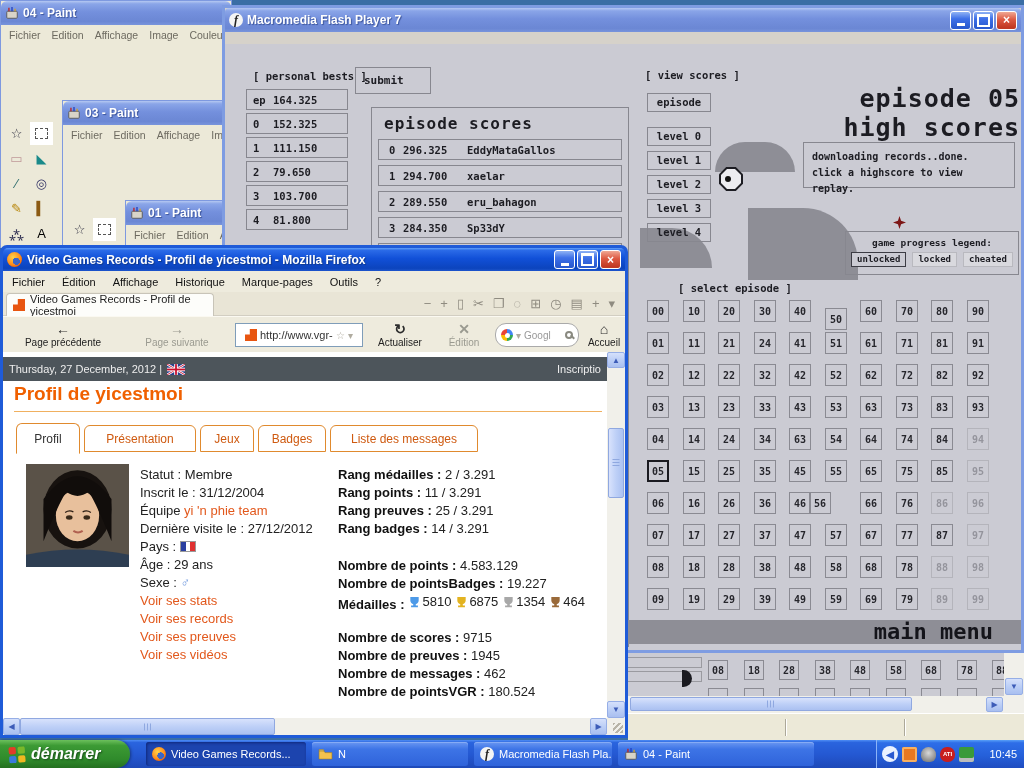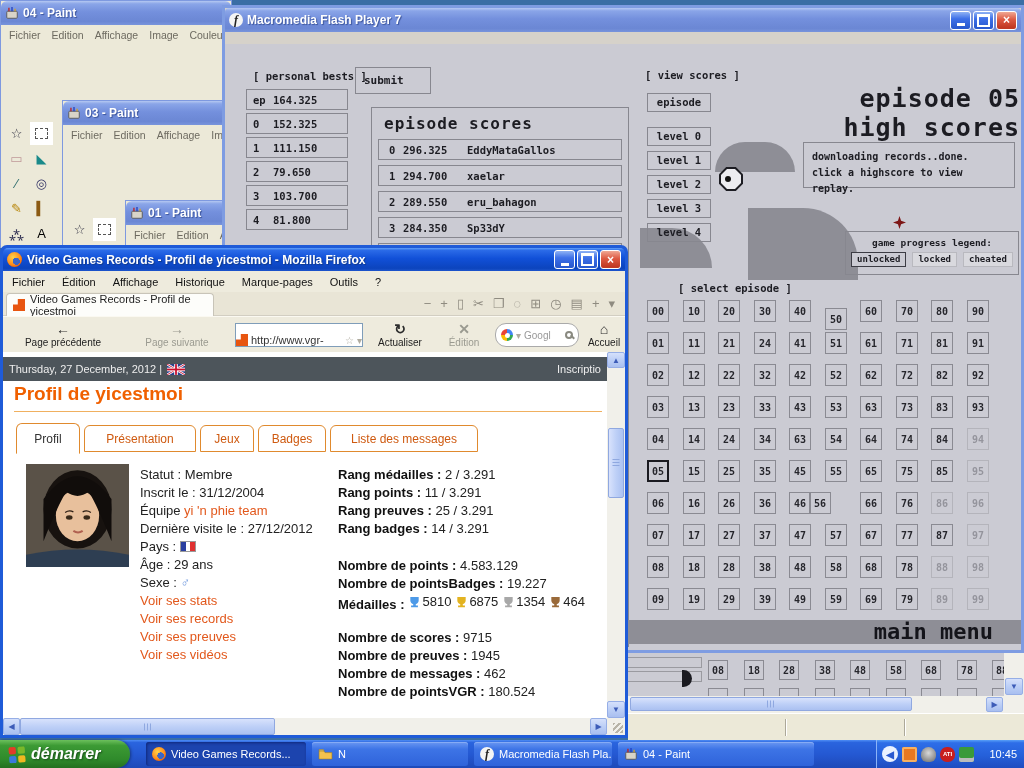--- a/index.html
+++ b/index.html
@@ -132,21 +132,21 @@
   #ff-nav{left:3px;top:71px;width:622px;height:36px;background:#eeebdd;border-top:1px solid #fbf9f1;}
   #ff-nav>div{position:absolute;}
   .navbtn{top:1px;height:34px;display:flex;flex-direction:column;align-items:center;justify-content:center;
     border:1px solid transparent;border-radius:3px;}
   .navbtn .nic{font-size:14px;line-height:14px;color:#2c2c2c;font-weight:bold;}
   .navbtn .nlbl{font-size:10px;color:#222;margin-top:1px;white-space:nowrap;}
   .navbtn.disabled .nic,.navbtn.disabled .nlbl{color:#9a9a90;}
   #nav-back{left:3px;width:114px;}
   #nav-fwd{left:119px;width:110px;}
   #nav-url{left:232px;top:6px;width:128px;height:24px;background:#fff;border:1px solid #7f9db9;
-    display:flex;align-items:flex-end;gap:3px;padding:0 0;font-size:11px;color:#333;}
+    display:flex;align-items:center;gap:3px;padding:0 9px;font-size:11px;color:#333;}
   #nav-url .urltext{flex:1;white-space:nowrap;overflow:hidden;}
   .dim{color:#b0aca0;font-size:10px;}
   #nav-refresh{left:366px;width:62px;}
   #nav-stop{left:434px;width:54px;}
   #nav-search{left:492px;top:6px;width:84px;height:24px;background:#fff;border:1px solid #aaa;
     border-radius:11px;display:flex;align-items:center;gap:3px;padding:0 5px;font-size:10px;color:#999;}
   .gball{display:inline-block;width:12px;height:12px;border-radius:50%;position:relative;flex:none;
     background:conic-gradient(#4285f4 0 25%,#34a853 0 50%,#fbbc05 0 75%,#ea4335 0);}
   .gball::after{content:"";position:absolute;left:3.5px;top:3.5px;width:5px;height:5px;border-radius:50%;background:#fff;}
   .mag{width:8px;height:8px;border:2px solid #8a8a80;border-radius:50%;position:relative;display:inline-block;flex:none;}

